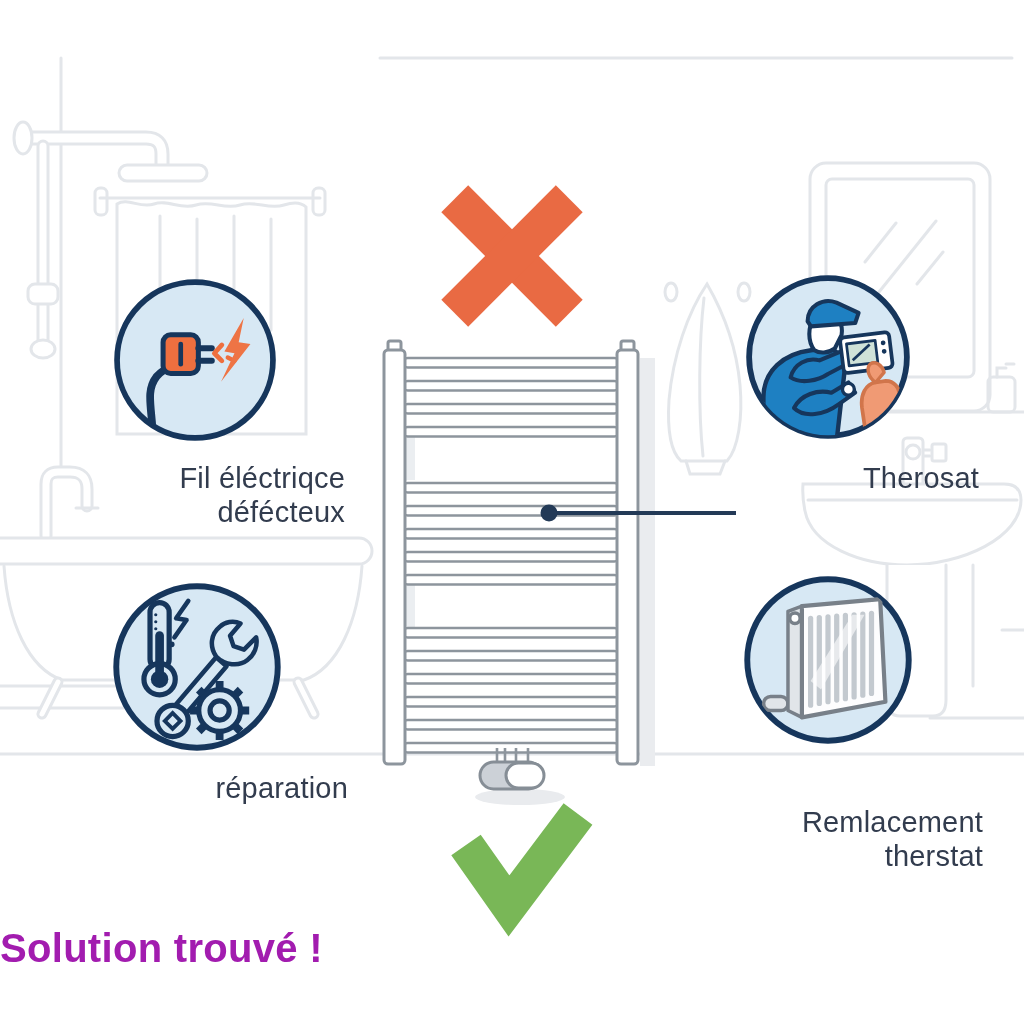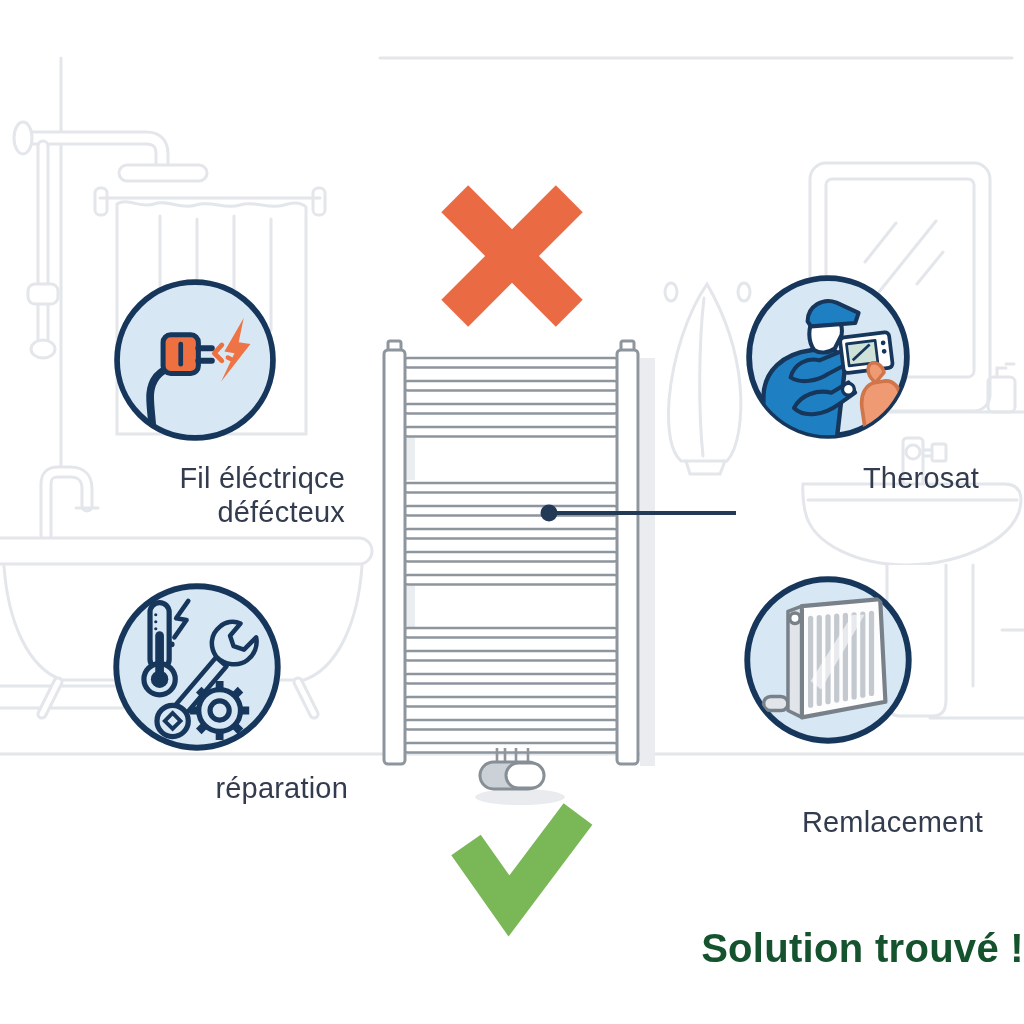--- a/index.html
+++ b/index.html
@@ -4,22 +4,22 @@
 <style>
   html,body{margin:0;padding:0;background:#fff;}
   .stage{position:relative;width:1024px;height:1024px;background:#ffffff;overflow:hidden;
          font-family:"Liberation Sans", sans-serif;}
   .stage svg{position:absolute;overflow:visible;}
   .layer{left:0;top:0;width:1024px;height:1024px;}
   .circle-icon{position:absolute;}
   .circle-icon svg{position:static;width:100%;height:100%;display:block;}
   .label{position:absolute;width:300px;text-align:right;color:#323C4E;
          font-size:29px;line-height:34px;font-weight:500;letter-spacing:0.2px;}
-  .footer-title{position:absolute;left:0;top:924px;width:1024px;text-align:right;
-         color:#14532d;font-size:40px;line-height:48px;font-weight:700;letter-spacing:0.3px;}
+  .footer-title{position:absolute;left:0;top:924px;width:1024px;text-align:left;
+         color:#a21caf;font-size:40px;line-height:48px;font-weight:700;letter-spacing:0.3px;}
 </style>
 </head>
 <body>
 
 <div class="stage">
 
   <svg class="layer" viewBox="0 0 1024 1024">
 
     <g stroke="#e3e6ea" stroke-width="3" fill="none" stroke-linecap="round">
       <path d="M61,58 V470"></path>
@@ -279,17 +279,18 @@
   <div class="label" style="left:679px;top:461px;">
     <div>Therosat</div>
   </div>
 
   <div class="label" style="left:48px;top:771px;">
     <div>réparation</div>
   </div>
 
   <div class="label" style="left:683px;top:805px;">
     <div>Remlacement</div>
+    <div>therstat</div>
   </div>
 
   <div class="footer-title">Solution trouvé !</div>
 
 </div>
 
 </body></html>

